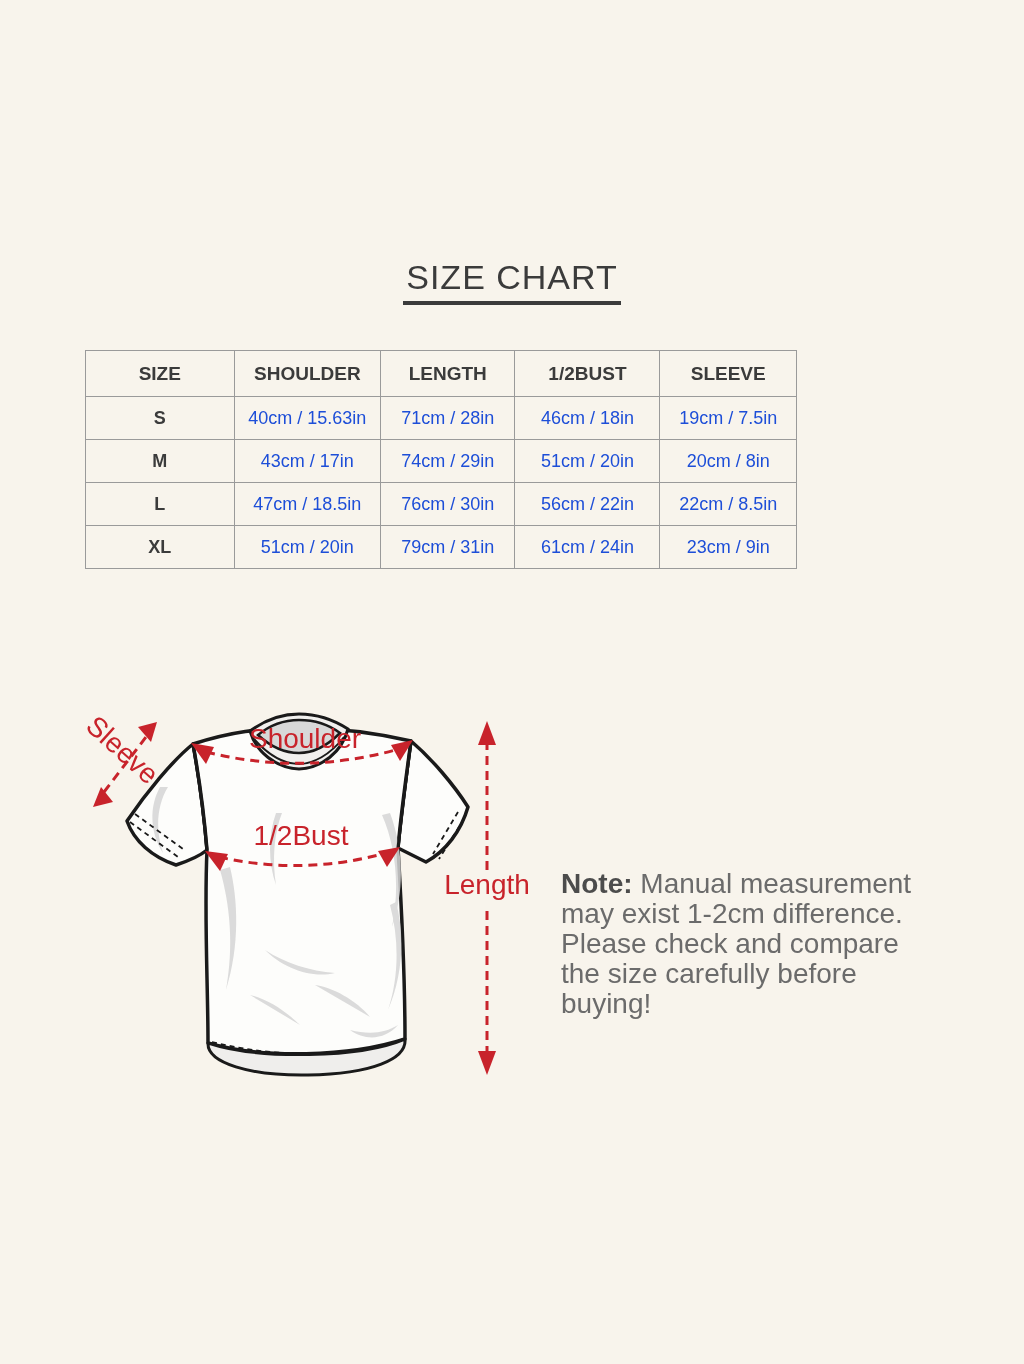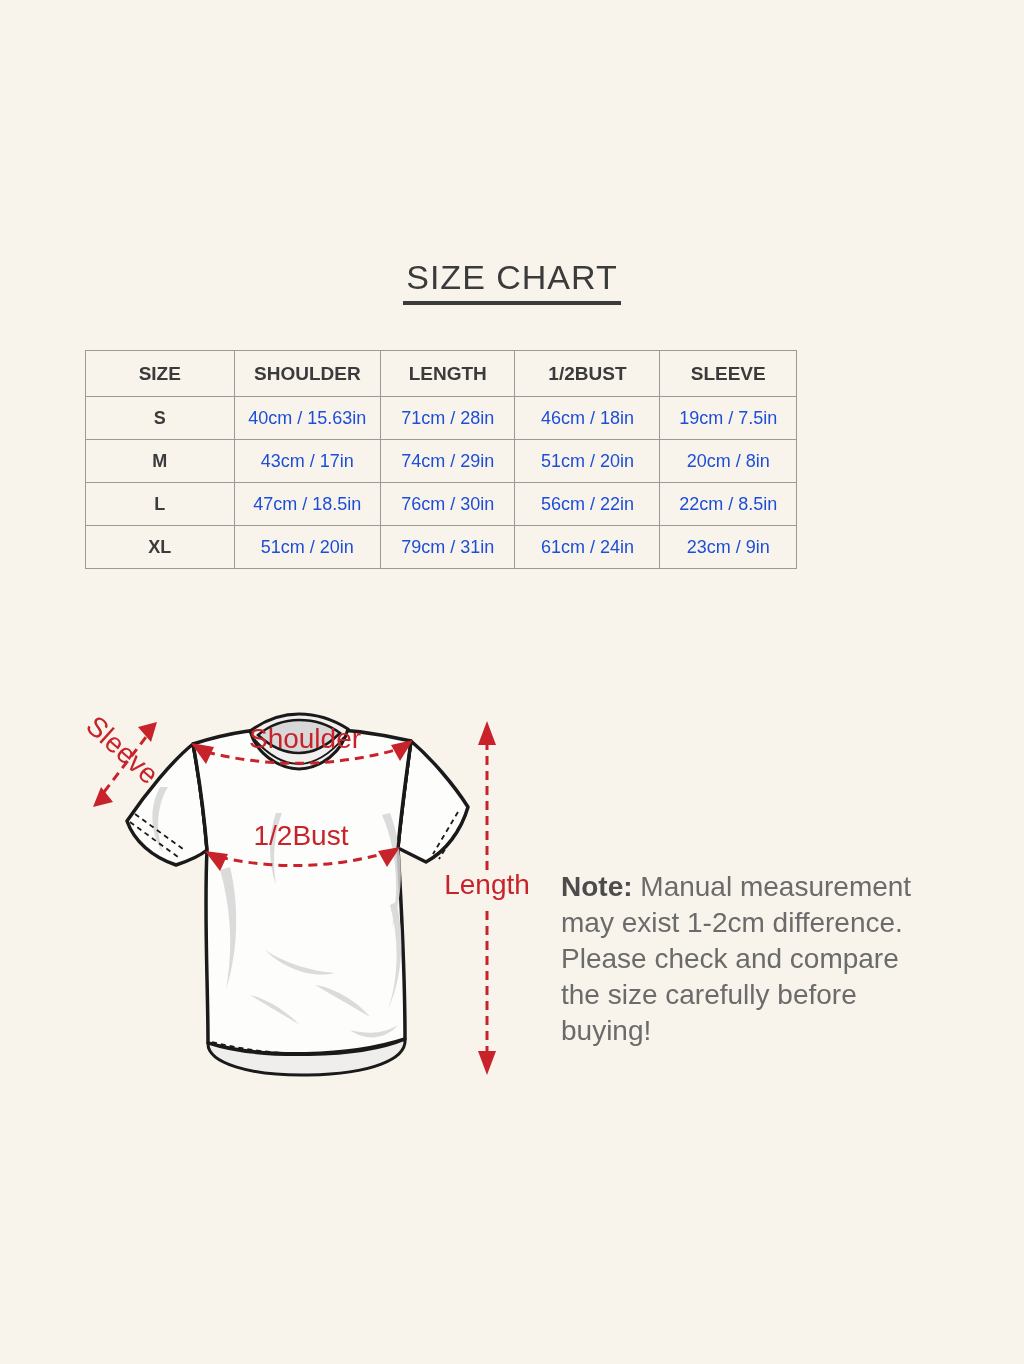--- a/index.html
+++ b/index.html
@@ -47,21 +47,21 @@
   }
 
   
   .diagram{position:absolute;left:60px;top:695px;width:480px;height:430px;}
   .diagram svg{display:block;}
   .red-label{fill:#c8232b;font-size:28px;font-family:"Liberation Sans",sans-serif;}
 
   
   .note{
     position:absolute;left:561px;top:841px;width:372px;
-    font-size:28px;line-height:36px;color:#6b6b6b;
+    font-size:28px;line-height:30px;color:#6b6b6b;
   }
   .note .note-label{font-weight:bold;color:#4c4c4c;}
 </style>
 </head>
 <body>
 
 <div class="canvas">
 
   <div class="title-wrap">
     <span class="page-title">SIZE CHART</span>

